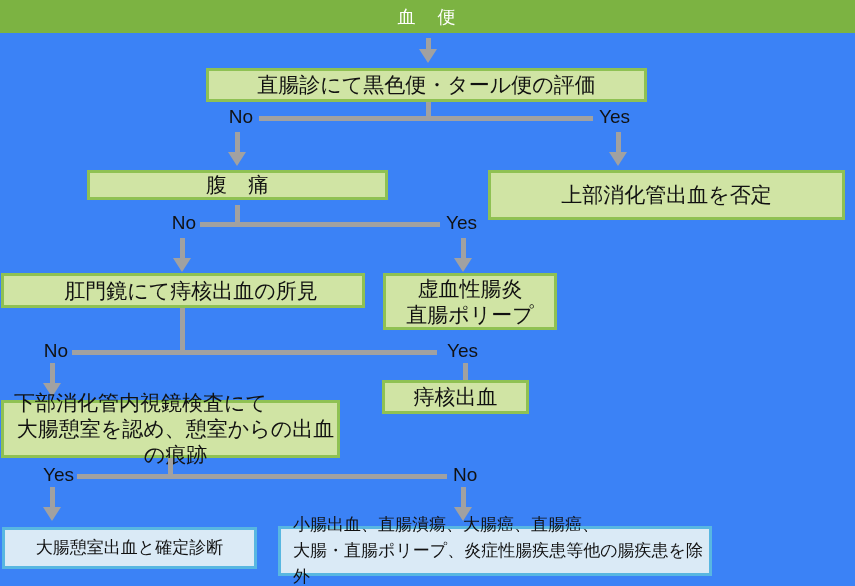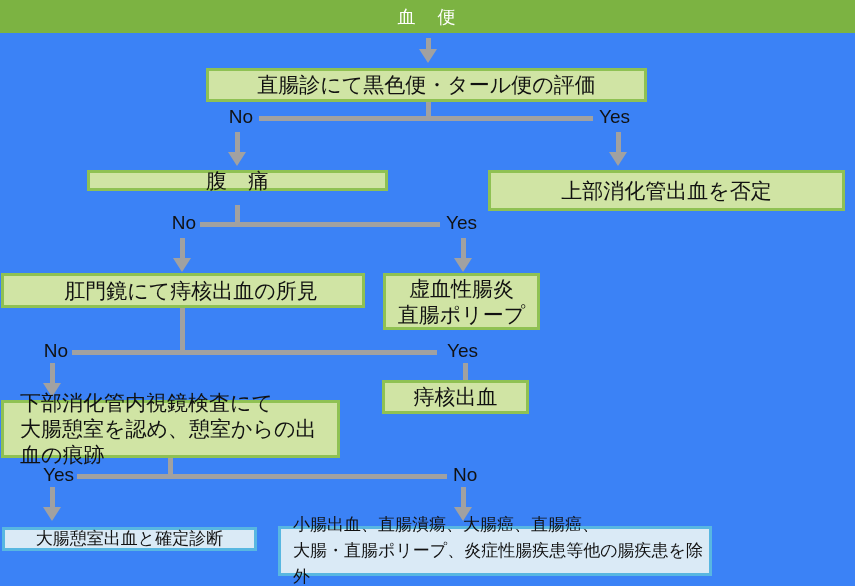--- a/index.html
+++ b/index.html
@@ -14,21 +14,21 @@
     display:flex;align-items:center;justify-content:center;
     color:#ffffff;font-size:18px;letter-spacing:2px;
   }
   
   .gbox{
     background:var(--box-green-fill,#d0e4a4);
     border:3px solid var(--box-green-border,#8fc153);
     display:flex;flex-direction:column;align-items:center;justify-content:center;
     font-size:21px;line-height:26px;text-align:center;
   }
-  .gbox.leftalign{align-items:flex-start;text-align:left;padding-left:16px;}
+  .gbox.leftalign{align-items:flex-start;text-align:center;padding-left:10px;}
   .bbox{
     background:var(--box-blue-fill,#daeaf6);
     border:3px solid var(--box-blue-border,#58b7e1);
     display:flex;flex-direction:column;align-items:center;justify-content:center;
     font-size:17px;line-height:26px;text-align:center;
   }
   .bbox.leftalign{align-items:flex-start;text-align:left;padding-left:12px;}
   
   .hline,.vline{background:var(--connector-gray,#a1a1a1);}
   .blabel{font-size:19px;line-height:20px;color:#111;}
@@ -68,44 +68,44 @@
   <div class="abs blabel l" style="left:599px;top:107px;width:50px;">Yes</div>
   <div class="abs arrow" style="left:228px;top:132px;">
       <div class="stem"></div>
       <div class="head"></div>
     </div>
   <div class="abs arrow" style="left:609px;top:132px;">
       <div class="stem"></div>
       <div class="head"></div>
     </div>
 
-  <div class="abs gbox" style="left:87px;top:170px;width:301px;height:21px;">
+  <div class="abs gbox" style="left:87px;top:170px;width:301px;height:30px;">
     <div>腹　痛</div>
   </div>
-  <div class="abs gbox" style="left:488px;top:170px;width:357px;height:41px;">
+  <div class="abs gbox" style="left:488px;top:170px;width:357px;height:50px;">
     <div>上部消化管出血を否定</div>
   </div>
 
   <div class="abs vline" style="left:235px;top:205px;width:5px;height:20px;"></div>
   <div class="abs hline" style="left:200px;top:222px;width:240px;height:5px;"></div>
   <div class="abs blabel r" style="left:150px;top:213px;width:46px;">No</div>
   <div class="abs blabel l" style="left:446px;top:213px;width:50px;">Yes</div>
   <div class="abs arrow" style="left:173px;top:238px;">
       <div class="stem"></div>
       <div class="head"></div>
     </div>
   <div class="abs arrow" style="left:454px;top:238px;">
       <div class="stem"></div>
       <div class="head"></div>
     </div>
 
   <div class="abs gbox" style="left:1px;top:273px;width:364px;height:35px;padding-left:16px;">
     <div>肛門鏡にて痔核出血の所見</div>
   </div>
-  <div class="abs gbox" style="left:383px;top:273px;width:157px;height:57px;text-align:center;">
+  <div class="abs gbox" style="left:383px;top:273px;width:174px;height:57px;text-align:center;">
     <div>虚血性腸炎</div>
     <div>直腸ポリープ</div>
   </div>
 
   <div class="abs vline" style="left:180px;top:308px;width:5px;height:45px;"></div>
   <div class="abs hline" style="left:72px;top:350px;width:365px;height:5px;"></div>
   <div class="abs blabel r" style="left:26px;top:341px;width:42px;">No</div>
   <div class="abs blabel l" style="left:447px;top:341px;width:50px;">Yes</div>
   <div class="abs arrow" style="left:43px;top:363px;">
       <div class="stem"></div>
@@ -130,21 +130,21 @@
   <div class="abs blabel l" style="left:453px;top:465px;width:42px;">No</div>
   <div class="abs arrow" style="left:43px;top:487px;">
       <div class="stem"></div>
       <div class="head"></div>
     </div>
   <div class="abs arrow" style="left:454px;top:487px;">
       <div class="stem"></div>
       <div class="head"></div>
     </div>
 
-  <div class="abs bbox" style="left:2px;top:527px;width:255px;height:24px;">
+  <div class="abs bbox" style="left:2px;top:527px;width:255px;height:42px;">
     <div>大腸憩室出血と確定診断</div>
   </div>
   <div class="abs bbox leftalign" style="left:278px;top:526px;width:434px;height:50px;">
     <div>小腸出血、直腸潰瘍、大腸癌、直腸癌、</div>
     <div>大腸・直腸ポリープ、炎症性腸疾患等他の腸疾患を除外</div>
   </div>
 
 </div>
 
 </body></html>

